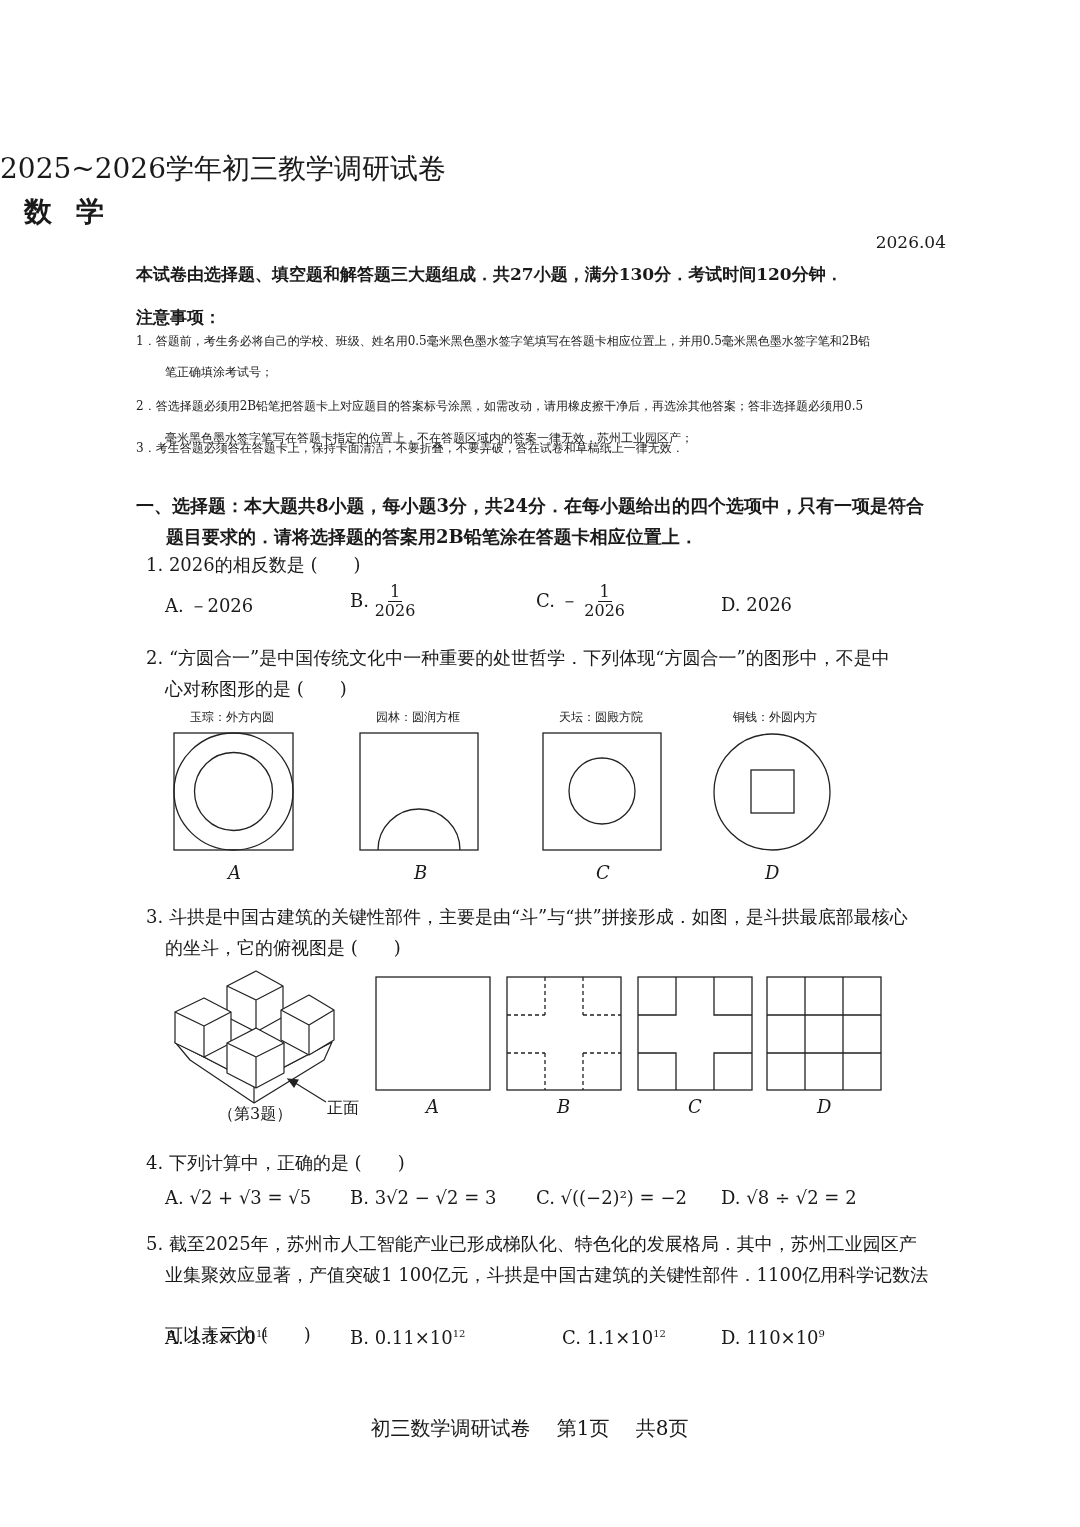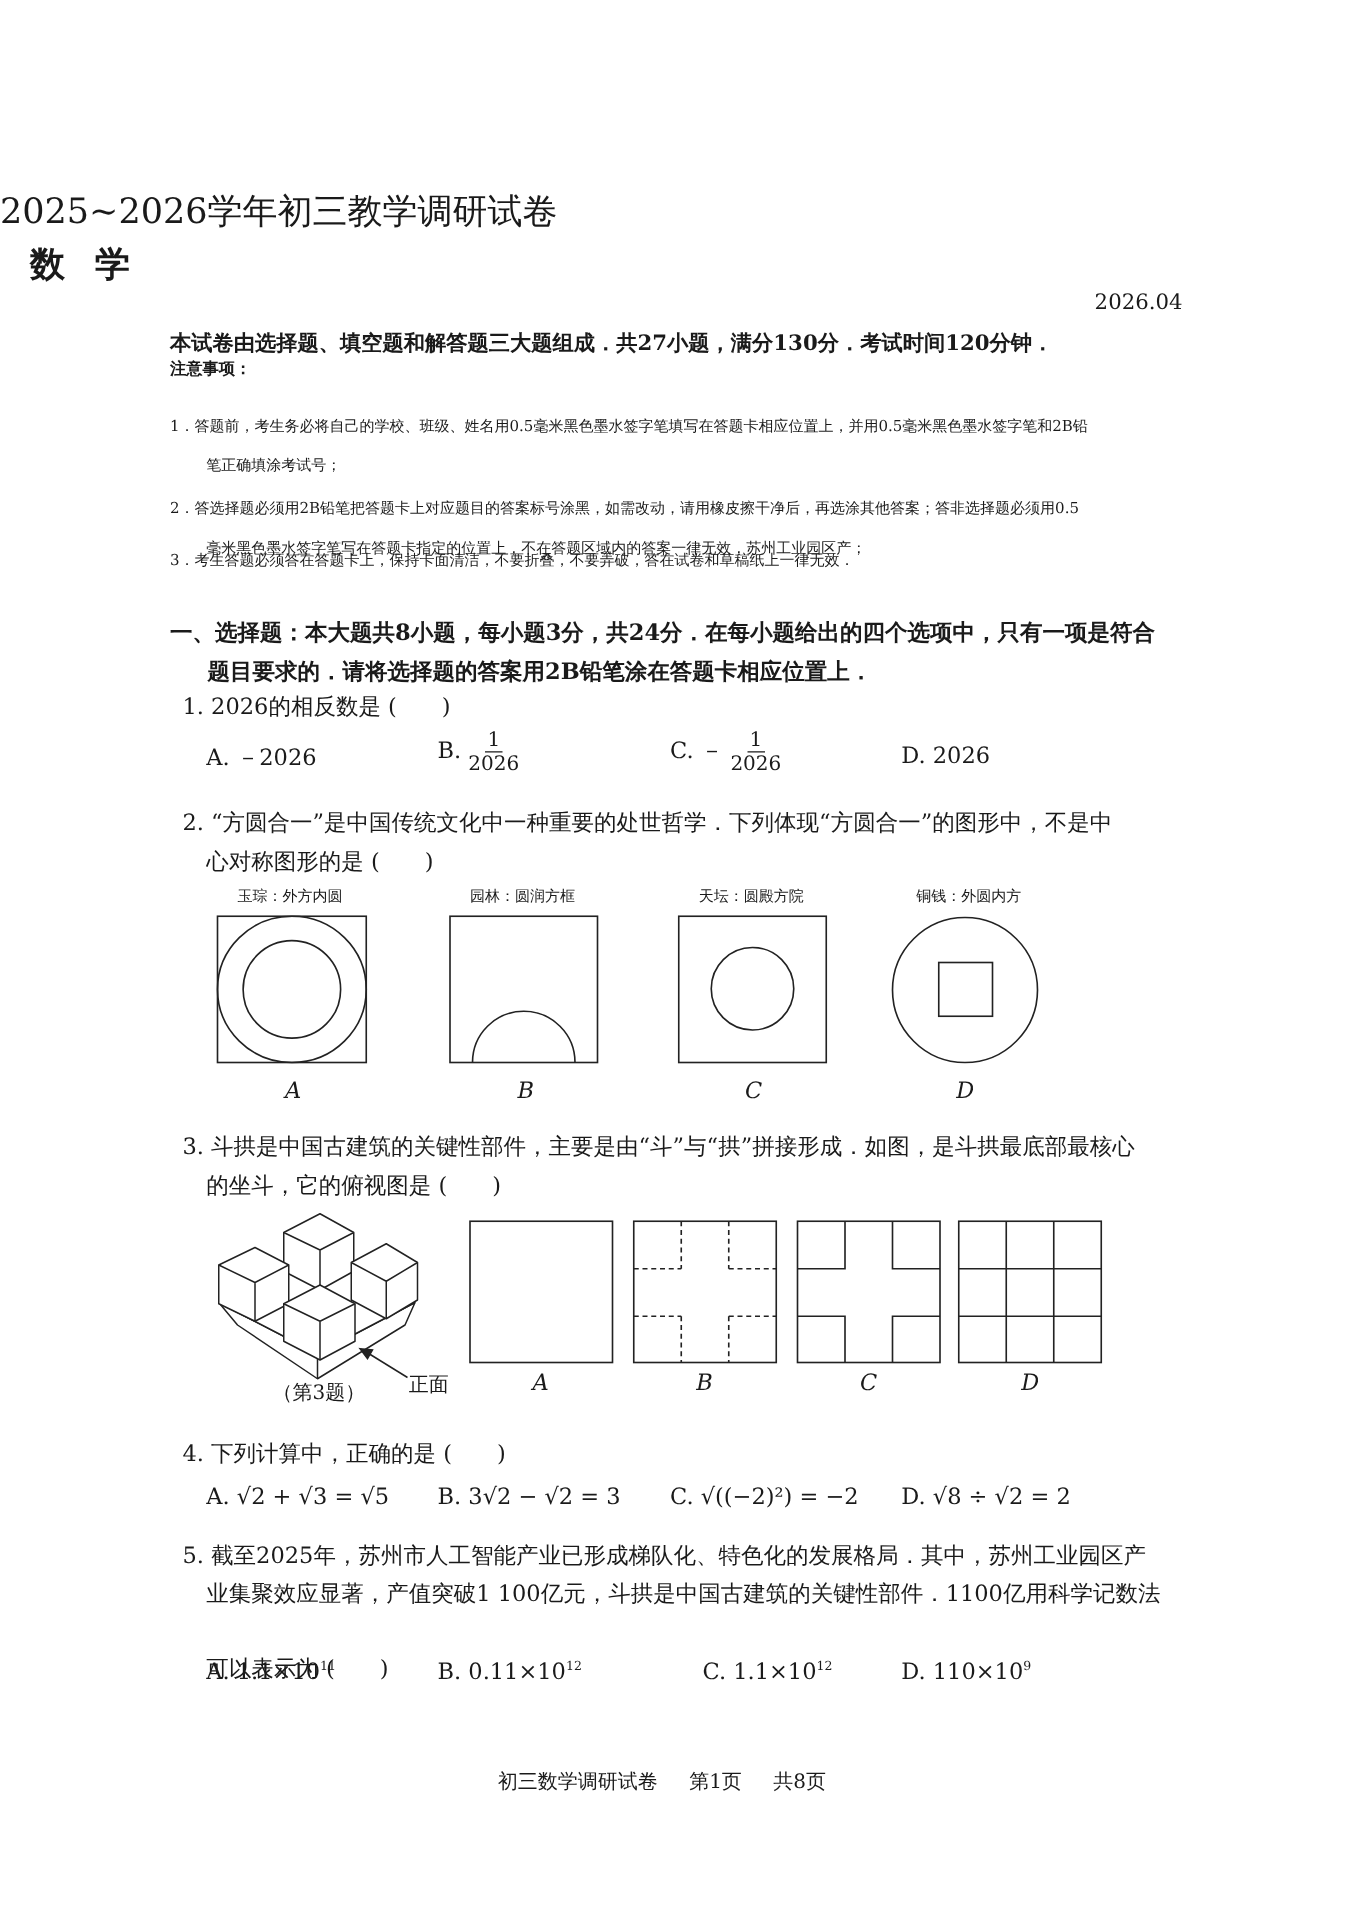--- a/index.html
+++ b/index.html
@@ -3,32 +3,32 @@
 <meta charset="utf-8">
 <style>
   html, body { margin:0; padding:0; background:#ffffff; }
   body { width:1080px; height:1527px; position:relative; overflow:hidden;
          font-family:"DejaVu Serif","Liberation Serif",serif; color:#1a1a1a; }
   .abs { position:absolute; white-space:nowrap; }
   .title { left:0; width:1080px; top:150px; font-size:28px; }
   .subtitle { left:0; width:1080px; text-align:left; top:193px; font-size:28px; letter-spacing:24px; text-indent:24px; font-weight:bold; }
   .date { right:134px; top:232px; font-size:17px; }
   .intro { left:136px; top:263px; font-size:17px; font-weight:bold; }
-  .notes-title { left:136px; top:286px; font-size:13px; font-weight:bold; }
+  .notes-title { left:136px; top:306px; font-size:17px; font-weight:bold; }
   .note { font-size:12px; }
   .section { left:136px; font-size:18px; }
   .q { font-size:18px; }
   .opt { font-size:18px; }
   .frac { display:inline-flex; flex-direction:column; align-items:center; vertical-align:middle; font-size:16px; line-height:1.15; }
   .frac .num { border-bottom:1px solid #1a1a1a; padding:0 2px; }
   .cap { font-size:12px; }
   .fig-letter { font-size:18px; font-style:italic; }
   sup { font-size:10px; }
   svg { position:absolute; overflow:visible; }
-  .footer { left:0; width:1059px; text-align:center; top:1415px; font-size:16px; word-spacing:20px; }
+  .footer { left:0; width:1059px; text-align:center; top:1415px; font-size:20px; word-spacing:20px; }
 </style>
 </head>
 <body>
 
 <div class="abs title">2025~2026学年初三教学调研试卷</div>
 <div class="abs subtitle">数学</div>
 <div class="abs date">2026.04</div>
 <div class="abs intro">本试卷由选择题、填空题和解答题三大题组成．共27小题，满分130分．考试时间120分钟．</div>
 
 <div class="abs notes-title">注意事项：</div>

